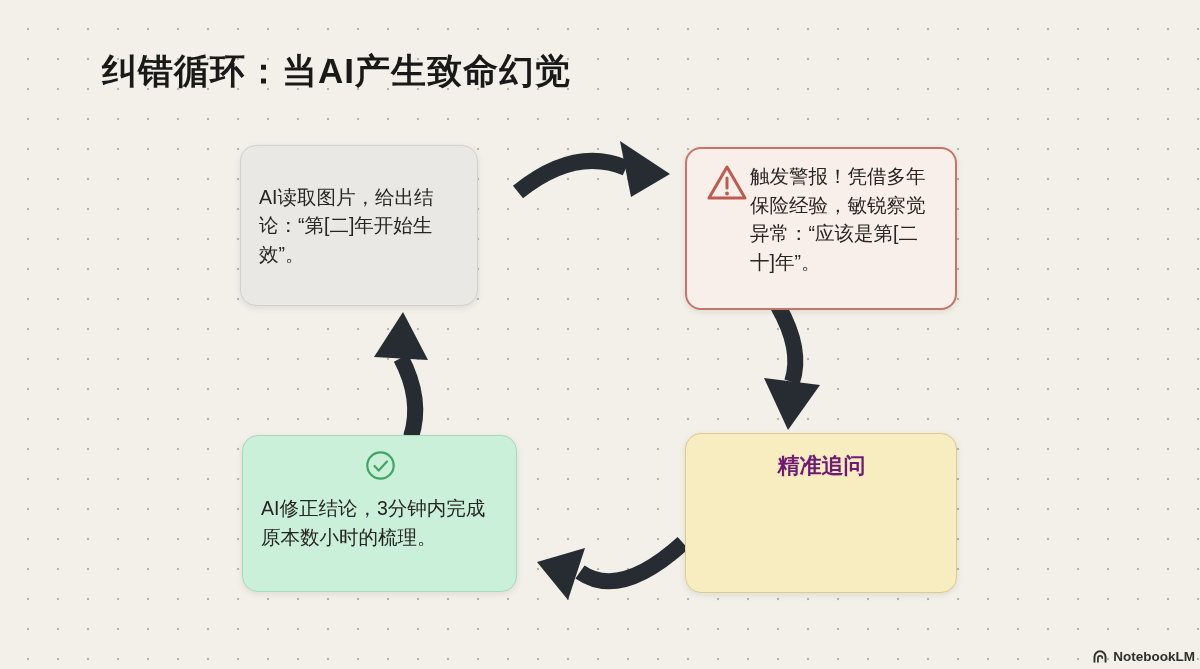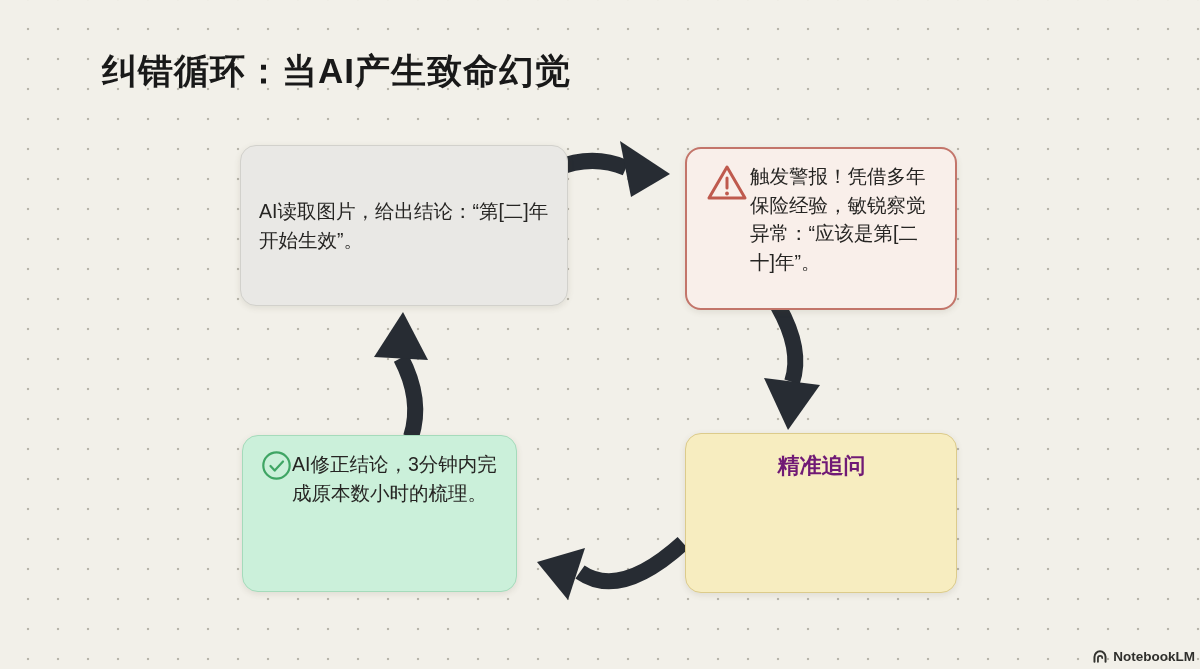--- a/index.html
+++ b/index.html
@@ -19,41 +19,41 @@
     font-size:35px; font-weight:800; letter-spacing:1px; color:#191919;margin-left:32px;
   }
   #arrow-layer { position:absolute; left:0; top:0; z-index:1; pointer-events:none; }
   .node {
     position:absolute; z-index:2; box-sizing:border-box;
     border-radius:16px;
     box-shadow: 0 2px 6px rgba(80,70,50,.12);
   }
   .node-text { font-size:19.5px; line-height:1.47; }
   #node-read {
-    left:240px; top:145px; width:328px; height:161px;
+    left:240px; top:145px; width:238px; height:161px;
     background:#e9e8e5; border:1.5px solid #d2d1cc;
     display:flex; align-items:center; padding:0 18px;
   }
   #node-alert {
     left:685px; top:147px; width:272px; height:163px;
     background:#f9efea; border:2px solid #c3756a;
     display:flex; flex-direction:row; padding:13px 16px 0 17px;
   }
   #node-alert .icon-row { display:flex; justify-content:center; margin-bottom:7px; }
   #node-ask {
     left:685px; top:433px; width:272px; height:160px;
     background:#f7edc0; border:1.5px solid #dccb8b;
     display:flex; flex-direction:column; padding:17px 17px 0 18px;
   }
   .node-heading { text-align:center; font-weight:700; font-size:22px; color:#701a75; margin-bottom:9px; }
   #node-ask .node-text { font-size:20px; }
   #node-fix {
     left:242px; top:435px; width:275px; height:157px;
     background:#cbf0da; border:1.5px solid #a5dbbb;
-    display:flex; flex-direction:row; padding:14px 17px 0 18px;
+    display:flex; flex-direction:column; padding:14px 17px 0 18px;
   }
   #node-fix .icon-row { display:flex; justify-content:center; margin-bottom:9px; }
   .footer-brand {
     position:absolute; right:5px; bottom:5px; z-index:3;
     display:flex; align-items:center; gap:5px;
     font-size:13.5px; font-weight:600; color:#2f2f2c;
   }
 </style>
 </head>
 <body>

